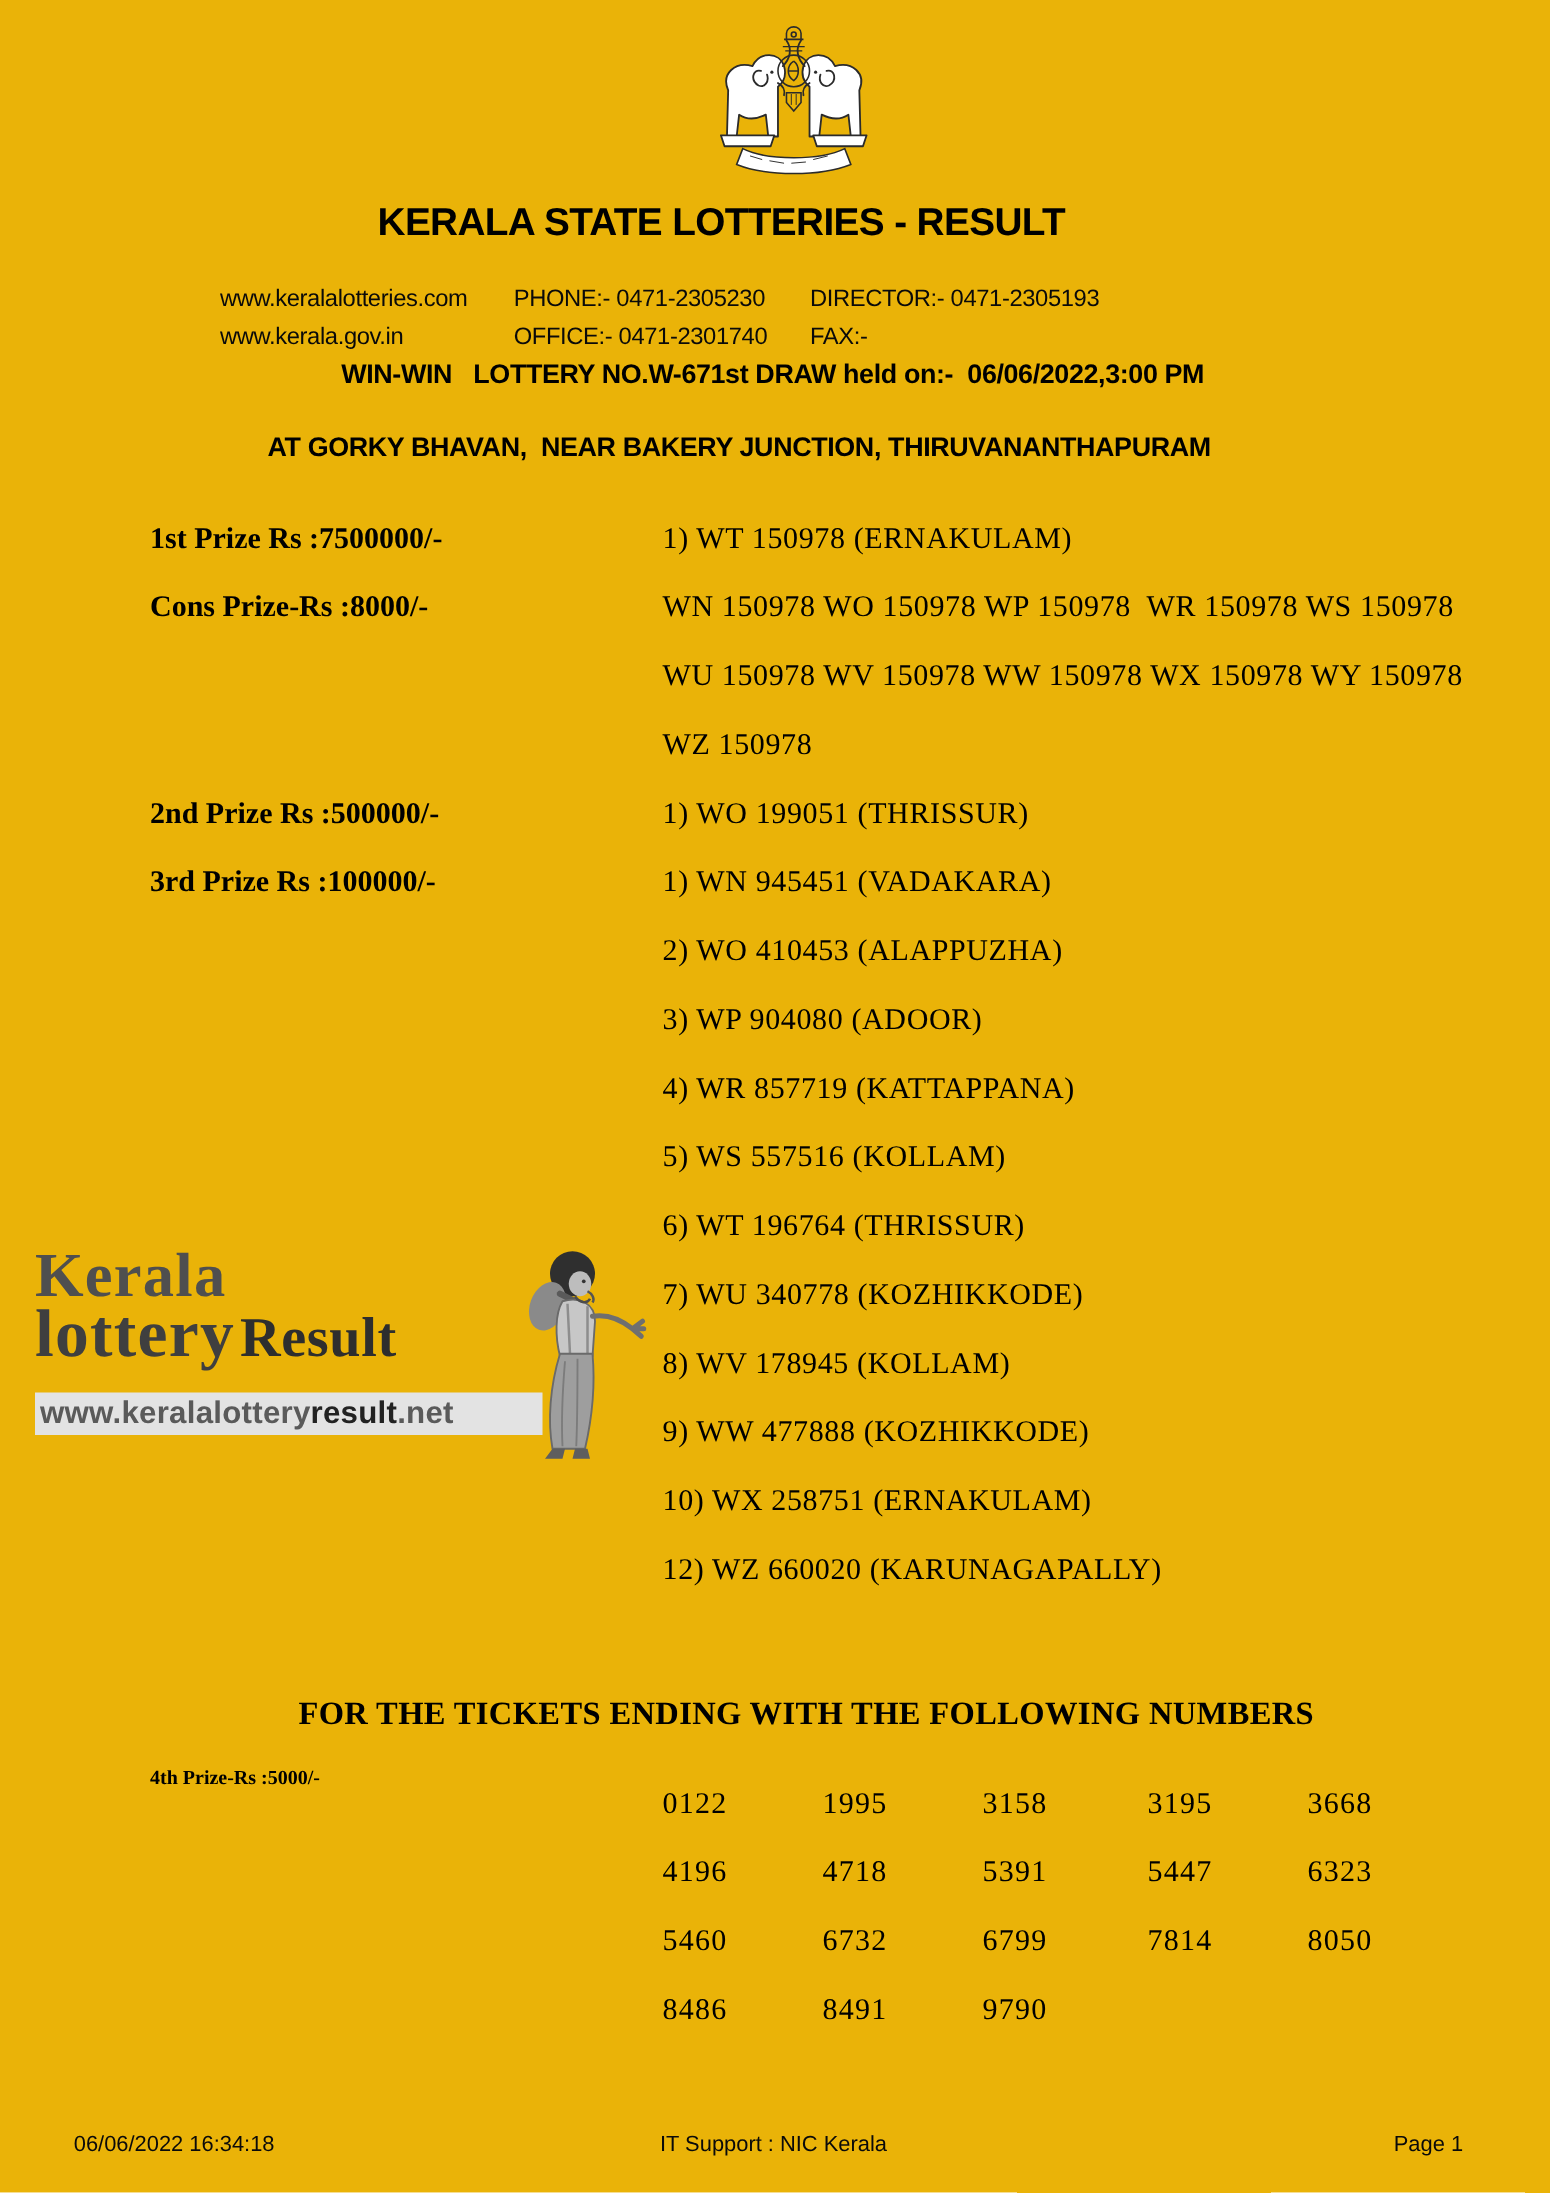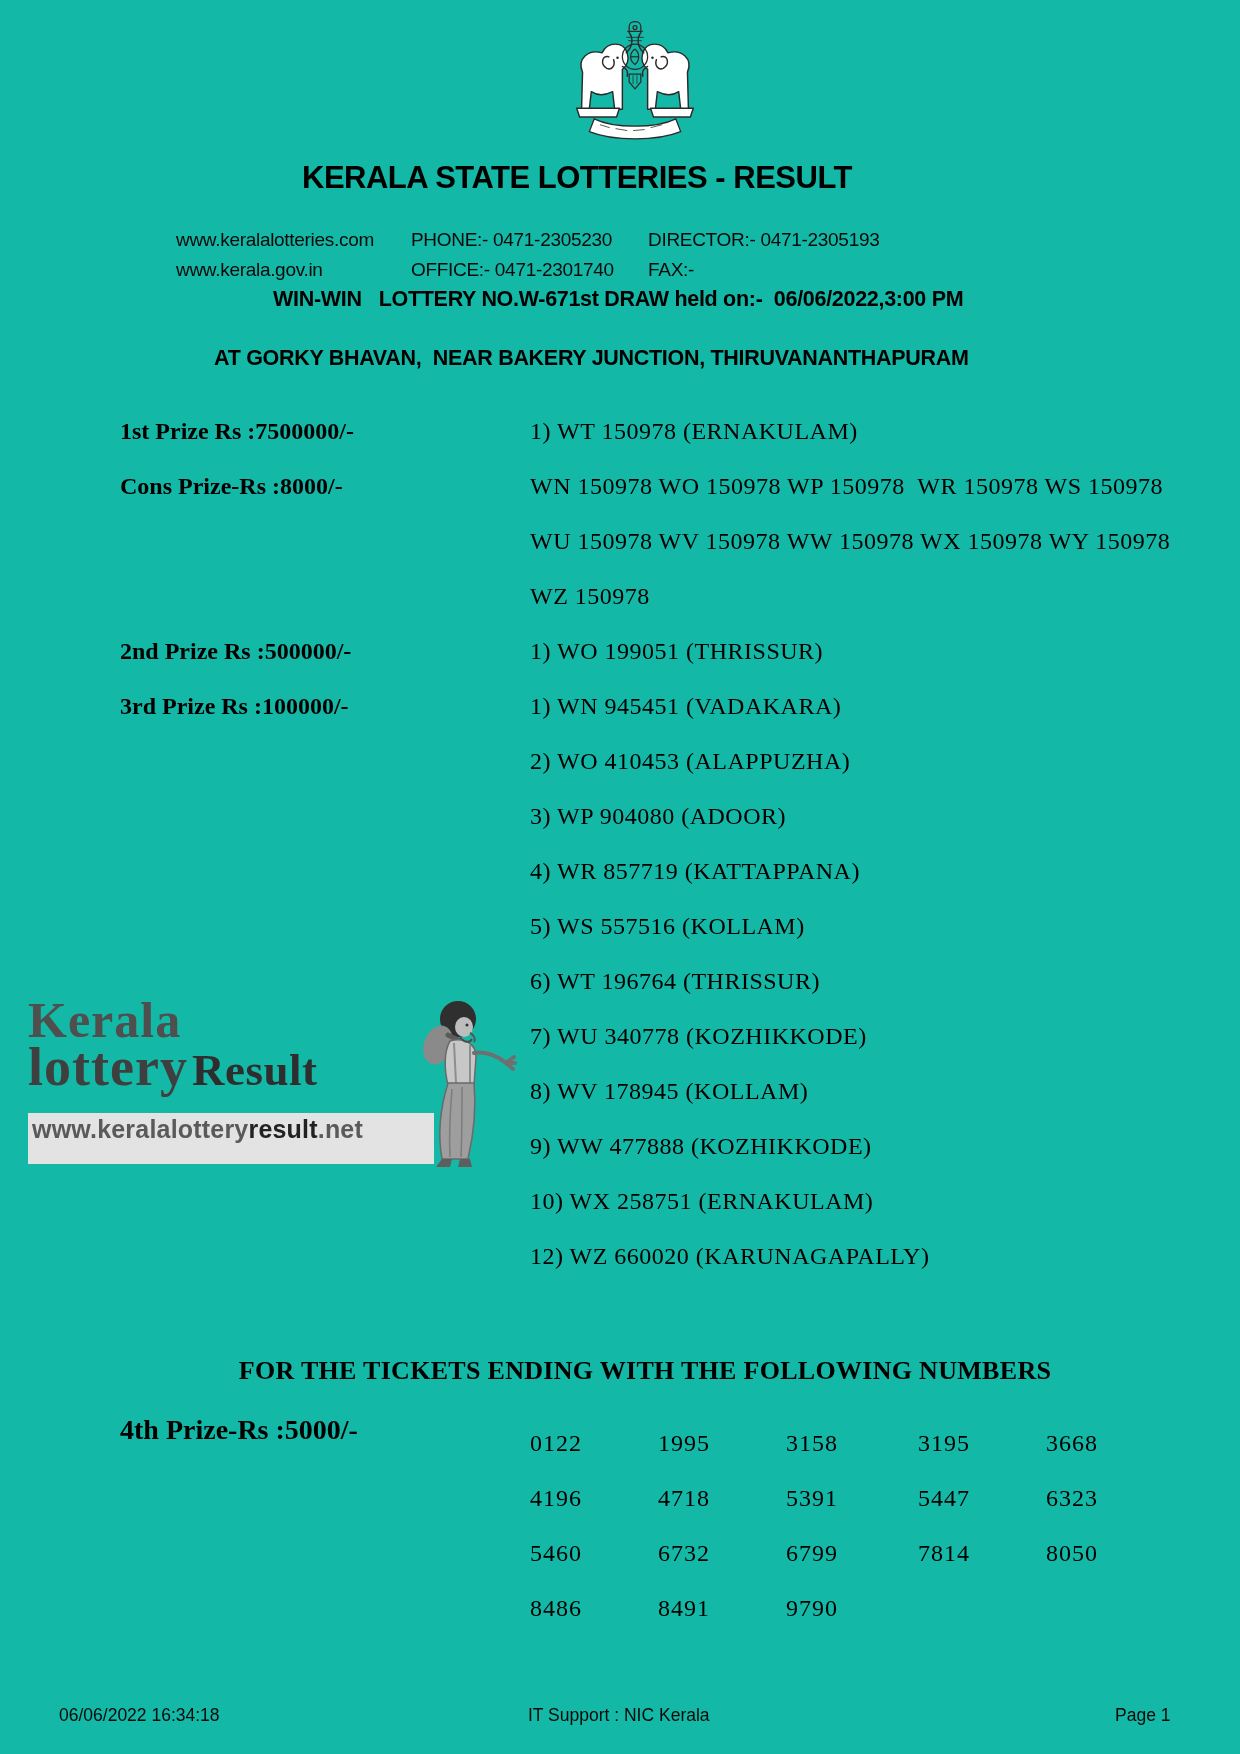--- a/index.html
+++ b/index.html
@@ -1,18 +1,18 @@
 <!DOCTYPE html>
 <html><head>
 <meta charset="utf-8">
 <style>
   * { margin:0; padding:0; box-sizing:border-box; }
   html,body { background:#ffffff; }
   body { width:1240px; height:1754px; position:relative; font-family:"Liberation Serif",serif; color:#000; }
-  .page { position:absolute; left:0; top:0; width:1240px; height:1754px; background:#14b8a6; overflow:hidden; }
+  .page { position:absolute; left:0; top:0; width:1240px; height:1754px; background:#eab308; overflow:hidden; }
 
   .emblem { position:absolute; left:567px; top:12px; width:136px; height:140px; }
 
   .title { position:absolute; top:160px; left:0; width:1154px; text-align:center;
            font-family:"Liberation Sans",sans-serif; font-weight:bold; font-size:31px; letter-spacing:-0.5px; }
 
   .contact { position:absolute; font-family:"Liberation Sans",sans-serif; font-size:19px; letter-spacing:-0.3px; color:#0a0a0a; white-space:pre; }
   .c-web1 { left:176px; top:229px; }
   .c-phone { left:411px; top:229px; }
   .c-director { left:648px; top:229px; }
@@ -26,31 +26,31 @@
                 font-weight:bold; font-size:21.5px; letter-spacing:-0.3px; white-space:pre; }
 
   .prize-rows { position:absolute; left:0; top:418px; width:1240px; }
   .prow { position:relative; height:55px; }
   .plabel { position:absolute; left:120px; top:0; font-weight:bold; font-size:24px; white-space:pre; }
   .pval { position:absolute; left:530px; top:0; font-size:24px; letter-spacing:0.5px; white-space:pre; }
 
   .section-heading { position:absolute; top:1356px; left:25px; width:1240px; text-align:center;
                      font-weight:bold; font-size:26px; letter-spacing:0.3px; }
 
-  .fp-label { position:absolute; left:120px; top:1414px; font-weight:bold; font-size:28px; white-space:pre; }
+  .fp-label { position:absolute; left:120px; top:1414px; font-weight:bold; font-size:16px; white-space:pre; }
   .fprow { position:absolute; left:0; width:1240px; height:30px; }
   .fnum { position:absolute; top:0; font-size:24px; letter-spacing:1px;margin-top:16px; }
   .fc0 { left:530px; } .fc1 { left:658px; } .fc2 { left:786px; } .fc3 { left:918px; } .fc4 { left:1046px; }
 
   .watermark { position:absolute; left:28px; top:996px; width:406px; text-align:left; color:#4a4a4a; }
   .wm-line1 { font-weight:bold; font-size:50px; line-height:48px; letter-spacing:1px; color:#4f4f4f; }
   .wm-line2 { line-height:46px; margin-top:0px; white-space:nowrap; }
   .wm-lottery { font-weight:bold; font-size:54px; color:#3f3f3f; letter-spacing:1px; }
   .wm-result { font-weight:bold; font-size:45px; color:#2e2e2e; letter-spacing:0.5px; }
-  .wm-url-bar { margin-top:10px; background:#e3e3e3; padding:2px 4px 20px 4px; }
+  .wm-url-bar { margin-top:10px; background:#e3e3e3; padding:2px 4px 3px 4px; }
   .wm-url-bar span { font-family:"Liberation Sans",sans-serif; font-weight:bold; font-size:25px; letter-spacing:0.2px; }
   .wm-url-pre { color:#5a5a5a; } .wm-url-bold { color:#222222; } .wm-url-suf { color:#5a5a5a; }
   .wm-figure { position:absolute; left:420px; top:993px; width:100px; height:180px; }
 
   .footer { position:absolute; top:1705px; left:0; width:1240px; font-family:"Liberation Sans",sans-serif;
             font-size:17.5px; color:#0a0a0a; }
   .f-time { position:absolute; left:59px; top:0; }
   .f-support { position:absolute; left:528px; top:0; }
   .f-page { position:absolute; left:1115px; top:0; }
 </style>

